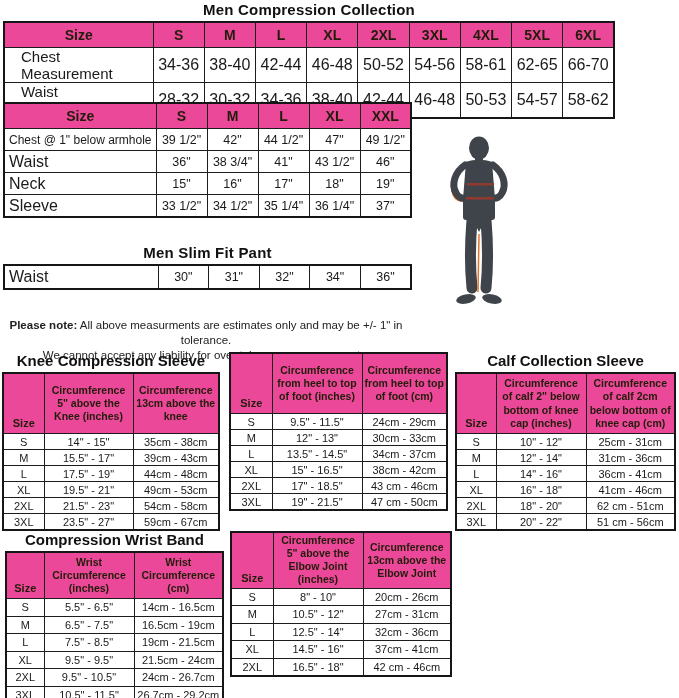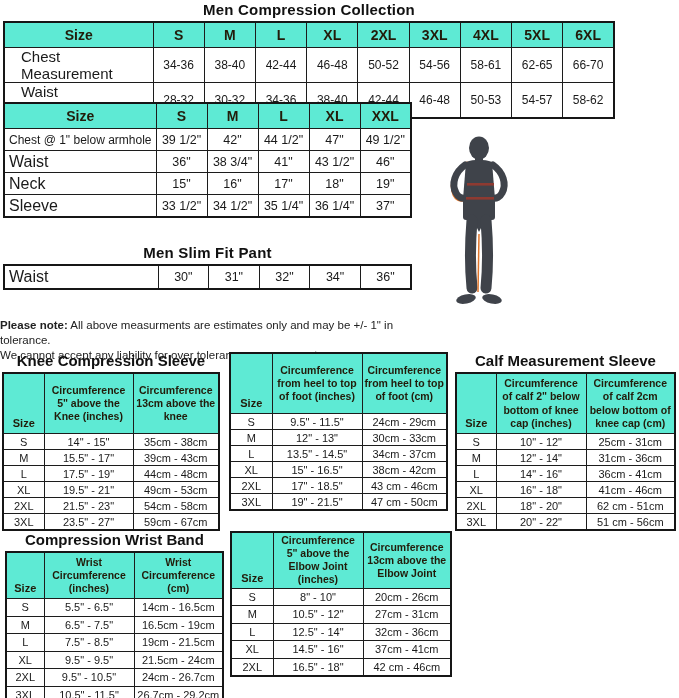--- a/index.html
+++ b/index.html
@@ -7,35 +7,35 @@
     width:679px;height:698px;position:relative;background:#ffffff;
     font-family:"Liberation Sans", sans-serif;color:#1a1a1a;overflow:hidden;
   }
   .sec{position:absolute;}
   .title{text-align:center;font-weight:bold;color:#111;}
   .t-lg{font-size:15px;margin-bottom:3px;letter-spacing:.2px;text-align:center;}
   .t-sm{font-size:15px;margin-bottom:3px;}
   table{border-collapse:collapse;table-layout:fixed;width:100%;background:#fff;}
   .tbl{border:2px solid #161616;}
   th,td{border:1px solid #1c1c1c;overflow:hidden;padding:0;}
-  th{background:#5eead4;font-weight:bold;color:#221c0a;}
+  th{background:#ec4899;font-weight:bold;color:#221c0a;}
   
   .big th{font-size:14px;height:24px;}
-  .big td{font-size:12px;height:23px;text-align:center;}
+  .big td{font-size:16px;height:23px;text-align:center;}
   .big td:first-child{font-size:15px;text-align:left;padding-left:16px;}
   
   .slim th{font-size:14px;height:24px;}
   .slim td{font-size:12.5px;height:21px;text-align:center;}
   .slim td:first-child{text-align:left;padding-left:4px;font-size:16px;}
   .slim tbody tr:first-child td:first-child{font-size:12px;}
   
   .pant td{font-size:12.5px;height:22px;text-align:center;}
   .pant td:first-child{text-align:left;padding-left:4px;font-size:16px;}
   
-  .note{position:absolute;left:0;top:318px;width:412px;text-align:left;
+  .note{position:absolute;left:0;top:318px;width:412px;text-align:center;
         font-size:11.5px;line-height:1.3;color:#222;}
   
   .small th{font-size:10.5px;line-height:1.25;padding:1px 2px;vertical-align:middle;text-align:center;}
   .small th.size{vertical-align:bottom;font-size:11px;padding-bottom:2px;}
   .small td{font-size:11px;text-align:center;}
   .mid thead th{height:56px;}
   .mid td{height:15px;}
   .bot thead th{height:42px;}
   .bot td{height:16.5px;}
   .fig{position:absolute;left:447px;top:136px;}
@@ -280,21 +280,21 @@
         <tr>
           <td>3XL</td>
           <td>19" - 21.5"</td>
           <td>47 cm - 50cm</td>
         </tr>
       </tbody>
   </table>
 </section>
 
 <section class="sec" style="left:455px;top:352px;width:221px;">
-  <div class="title t-sm">Calf Measurement Sleeve</div>
+  <div class="title t-sm">Calf Collection Sleeve</div>
   <table class="tbl small mid">
     <colgroup>
         <col style="width:40px">
         <col style="width:90px">
         <col>
       </colgroup>
     <thead>
       <tr>
         <th class="size">Size</th>
         <th>Circumference of calf 2" below bottom of knee cap (inches)</th>

